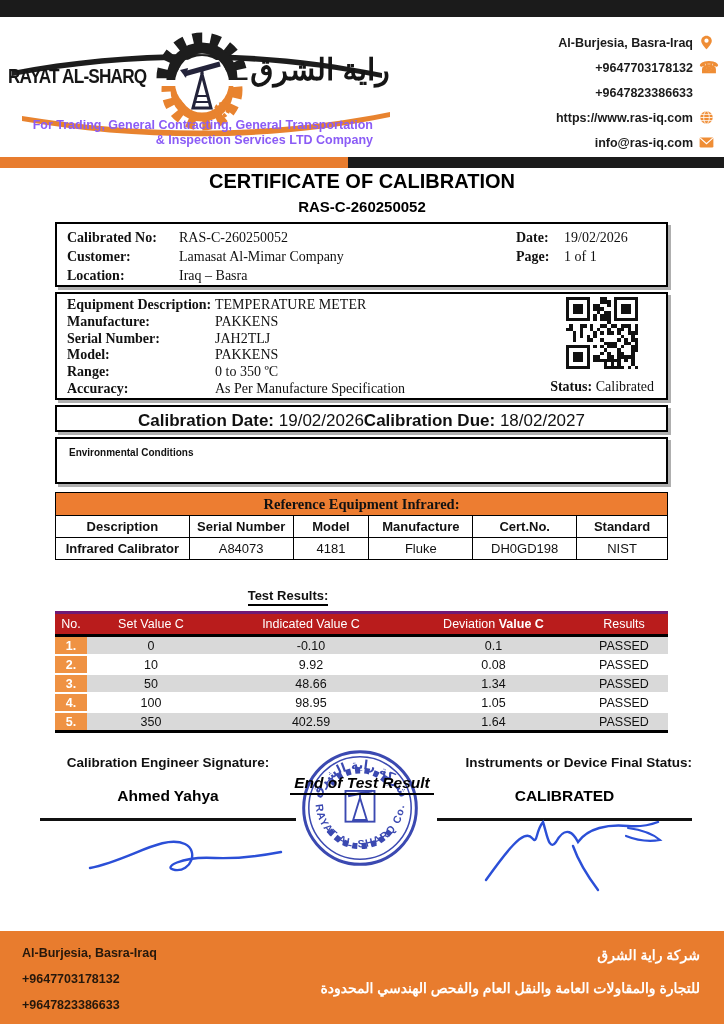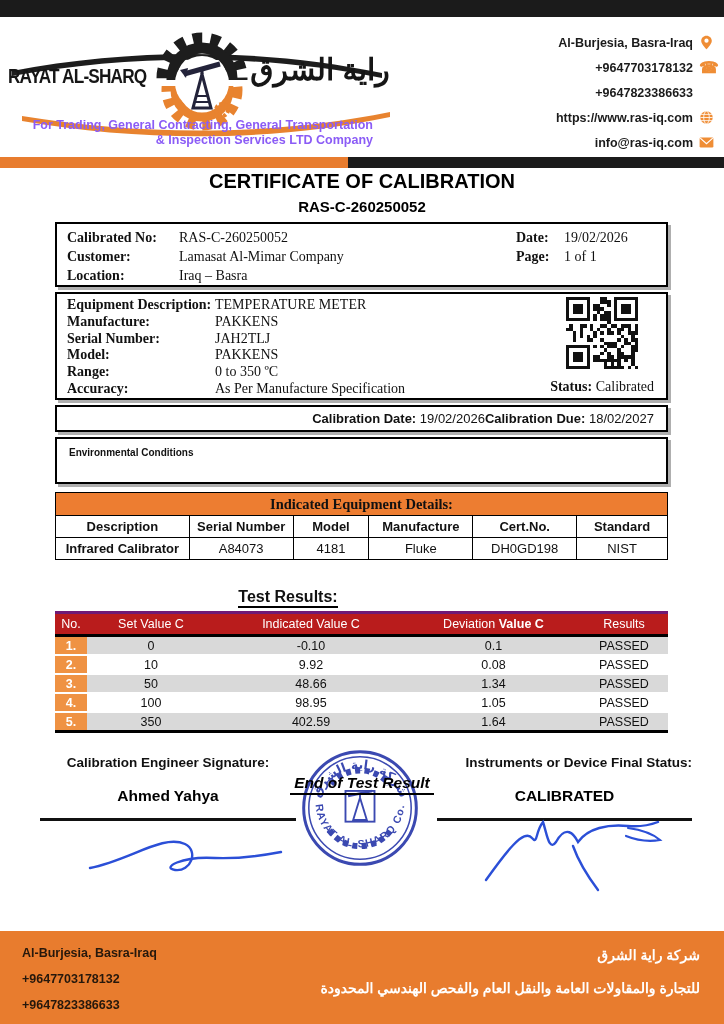--- a/index.html
+++ b/index.html
@@ -37,41 +37,41 @@
   .box1{top:222px;height:65px;padding:4px 10px;}
   .box1 .grid{display:grid;grid-template-columns:112px 1fr 48px 92px;
     font-family:"Liberation Serif",serif;font-size:14px;line-height:19px;}
   .box1 .lbl{font-weight:bold;}
   .box2{top:292px;height:108px;padding:3px 10px;}
   .eq-row{display:flex;font-family:"Liberation Serif",serif;font-size:14px;line-height:16.8px;}
   .eq-row .lbl{font-weight:bold;width:148px;flex:0 0 148px;}
   .qr{position:absolute;top:3px;right:28px;width:72px;height:72px;}
   .status-line{position:absolute;right:12px;bottom:3px;font-family:"Liberation Serif",serif;font-size:14px;}
   .status-line .lbl{font-weight:bold;}
-  .box3{top:405px;height:27px;padding:4px 12px;display:flex;justify-content:flex-end;font-size:13px;}
+  .box3{top:405px;height:27px;padding:4px 12px;display:flex;justify-content:center;font-size:17px;}
   .box3 .lbl{font-weight:bold;}
   .box4{top:437px;height:47px;padding:4px 12px;font-size:10px;line-height:19px;}
   .env-line{display:flex;align-items:center;}
   .env-line .lbl{font-weight:bold;}
   .env-temp-lbl{width:150px;}
   .env-temp-val{width:110px;}
   .env-dash{width:145px;text-align:left;}
   .env-hum-lbl{margin-right:8px;}
   
   .ref-table{position:absolute;top:492px;left:55px;width:613px;border-collapse:collapse;
     font-size:13px;box-sizing:border-box;}
   .ref-table td,.ref-table th{border:1.5px solid #000;text-align:center;padding:0;}
   .ref-title{background:#ed7d31;font-family:"Liberation Serif",serif;font-weight:bold;
     font-size:14.5px;height:22px;}
   .ref-head th{font-weight:bold;height:21px;background:#fff;}
   .ref-data td{height:21px;}
   .ref-data .b{font-weight:bold;}
   
   .test-title{position:absolute;top:588px;left:0;width:576px;text-align:center;
-    font-size:16px;font-weight:bold;}
+    font-size:13px;font-weight:bold;}
   .test-title span{border-bottom:2px solid #000;padding-bottom:1px;}
   .test-table{position:absolute;top:611px;left:55px;width:613px;border-collapse:collapse;font-size:12.5px;}
   .test-table th,.test-table td{padding:0;text-align:center;}
   .tt-head th{background:#b91c1c;color:#fff;font-weight:normal;height:20px;
     border-top:3px solid #701a75;border-bottom:3px solid #000;}
   .tt-head th b{font-weight:bold;}
   .tt-row td{height:17px;border-bottom:2px solid #fff;}
   .tt-row .no{background:#ef9243;color:#fff;font-weight:bold;}
   .tt-row.odd td.v{background:#d9d9d9;}
   .tt-row.even td.v{background:#ffffff;}
@@ -251,21 +251,21 @@
   <colgroup>
     <col style="width:134px">
       <col style="width:104px">
       <col style="width:76px">
     <col style="width:104px">
       <col style="width:104px">
       <col style="width:91px">
   </colgroup>
   <tbody>
       <tr>
-        <td class="ref-title" colspan="6">Indicated Equipment Details:</td>
+        <td class="ref-title" colspan="6">Reference Equipment Infrared:</td>
       </tr>
   <tr class="ref-head">
     <th>Description</th>
     <th>Serial Number</th>
     <th>Model</th>
     <th>Manufacture</th>
     <th>Cert.No.</th>
     <th>Standard</th>
   </tr>
   <tr class="ref-data">

